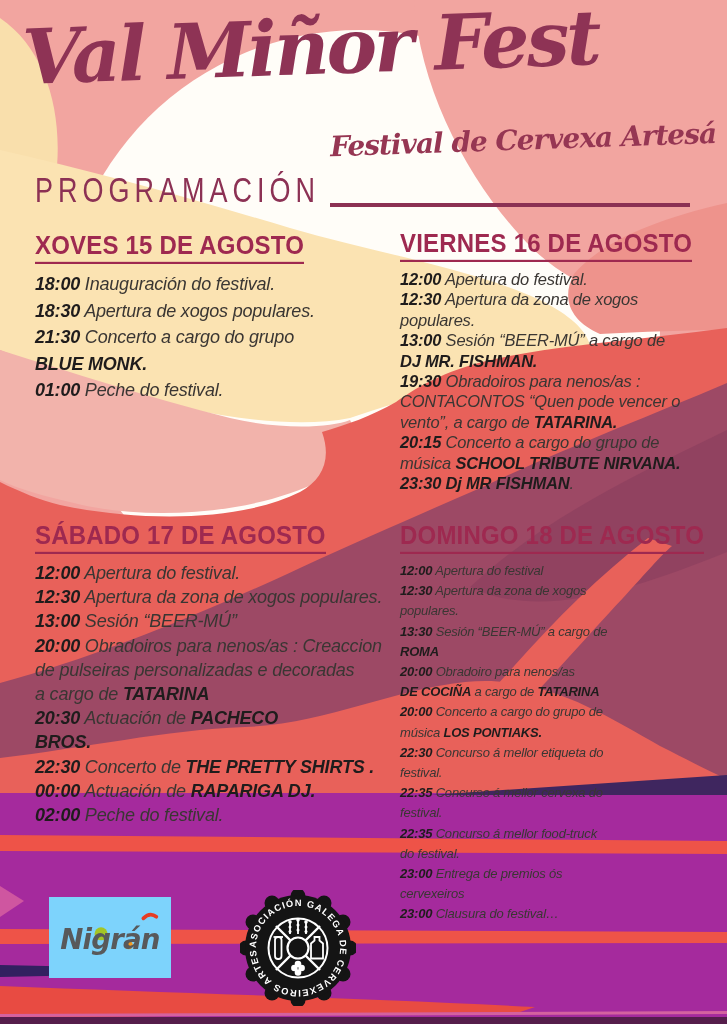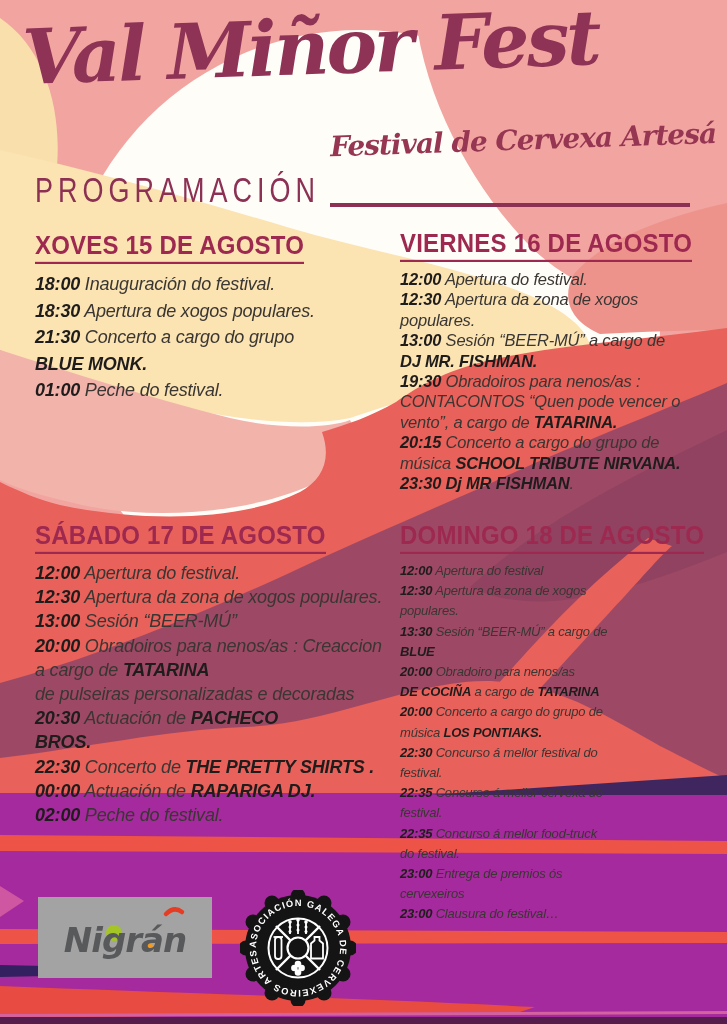--- a/index.html
+++ b/index.html
@@ -42,21 +42,21 @@
   .sabado{top:523px;}   .sabado h2{font-size:24px;}
   .domingo{top:523px;}  .domingo h2{font-size:24px;}
   .events{margin-top:7px;color:#3a3633;letter-spacing:-0.2px;font-style:italic;}
   .xoves   .events{font-size:18px;line-height:26.5px;}
   .viernes .events{font-size:16.5px;line-height:20.4px;}
   .sabado  .events{font-size:18px;line-height:24.2px;}
   .domingo .events{font-size:13px;line-height:20.2px;}
   .ev-line{white-space:nowrap;}
   .ev-line .b{font-weight:bold;color:#1f1c1c;}
   
-  .nigran-box{position:absolute;left:38px;top:897px;width:174px;height:81px;background:#a3a3a3;}
+  .nigran-box{position:absolute;left:49px;top:897px;width:122px;height:81px;background:#7dd3fc;}
   .nigran-box svg{display:block;width:100%;height:100%;}
   .badge{position:absolute;left:240px;top:890px;width:116px;height:116px;}
 </style>
 </head>
 <body>
 
 <div class="poster">
 
   <svg class="bg" viewBox="0 0 727 1024" aria-hidden="true">
     <rect x="0" y="0" width="727" height="1024" fill="#f2a5a0"></rect>
@@ -123,43 +123,43 @@
       </div>
   </section>
 
   <section class="day col-left sabado">
     <h2>SÁBADO 17 DE AGOSTO</h2>
     <div class="events">
         <div class="ev-line"><span class="b">12:00</span><span> Apertura do festival.</span></div>
         <div class="ev-line"><span class="b">12:30</span><span> Apertura da zona de xogos populares.</span></div>
         <div class="ev-line"><span class="b">13:00</span><span> Sesión “BEER-MÚ”</span></div>
         <div class="ev-line"><span class="b">20:00</span><span> Obradoiros para nenos/as : Creaccion</span></div>
+        <div class="ev-line"><span>de pulseiras personalizadas e decoradas</span></div>
         <div class="ev-line"><span>a cargo de </span><span class="b">TATARINA</span></div>
-        <div class="ev-line"><span>de pulseiras personalizadas e decoradas</span></div>
         <div class="ev-line"><span class="b">20:30</span><span> Actuación de </span><span class="b">PACHECO</span></div>
         <div class="ev-line"><span class="b">BROS.</span></div>
         <div class="ev-line"><span class="b">22:30</span><span> Concerto de </span><span class="b">THE PRETTY SHIRTS .</span></div>
         <div class="ev-line"><span class="b">00:00</span><span> Actuación de </span><span class="b">RAPARIGA DJ.</span></div>
         <div class="ev-line"><span class="b">02:00</span><span> Peche do festival.</span></div>
       </div>
   </section>
 
   <section class="day col-right domingo">
     <h2>DOMINGO 18 DE AGOSTO</h2>
     <div class="events">
         <div class="ev-line"><span class="b">12:00</span><span> Apertura do festival</span></div>
         <div class="ev-line"><span class="b">12:30</span><span> Apertura da zona de xogos</span></div>
         <div class="ev-line"><span>populares.</span></div>
         <div class="ev-line"><span class="b">13:30</span><span> Sesión “BEER-MÚ” a cargo de</span></div>
-        <div class="ev-line"><span class="b"> BLUE</span></div>
+        <div class="ev-line"><span class="b"> ROMA</span></div>
         <div class="ev-line"><span class="b">20:00</span><span> Obradoiro para nenos/as</span></div>
         <div class="ev-line"><span class="b">DE  COCIÑA</span><span>  a cargo de </span><span class="b">TATARINA</span></div>
         <div class="ev-line"><span class="b">20:00</span><span> Concerto a cargo do grupo de</span></div>
         <div class="ev-line"><span>música </span><span class="b">LOS PONTIAKS.</span></div>
-        <div class="ev-line"><span class="b">22:30</span><span> Concurso á mellor festival do</span></div>
+        <div class="ev-line"><span class="b">22:30</span><span> Concurso á mellor etiqueta do</span></div>
         <div class="ev-line"><span>festival.</span></div>
         <div class="ev-line"><span class="b">22:35</span><span> Concurso á mellor cervexa do</span></div>
         <div class="ev-line"><span>festival.</span></div>
         <div class="ev-line"><span class="b">22:35</span><span> Concurso á mellor food-truck</span></div>
         <div class="ev-line"><span>do festival.</span></div>
         <div class="ev-line"><span class="b">23:00</span><span> Entrega de premios ós</span></div>
         <div class="ev-line"><span>cervexeiros</span></div>
         <div class="ev-line"><span class="b">23:00</span><span> Clausura do festival…</span></div>
       </div>
   </section>

